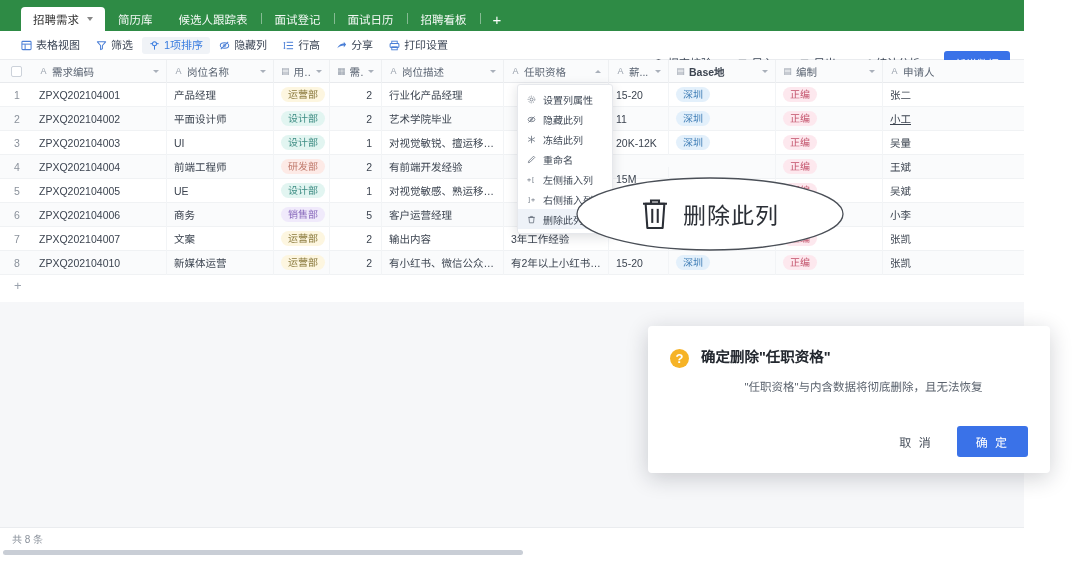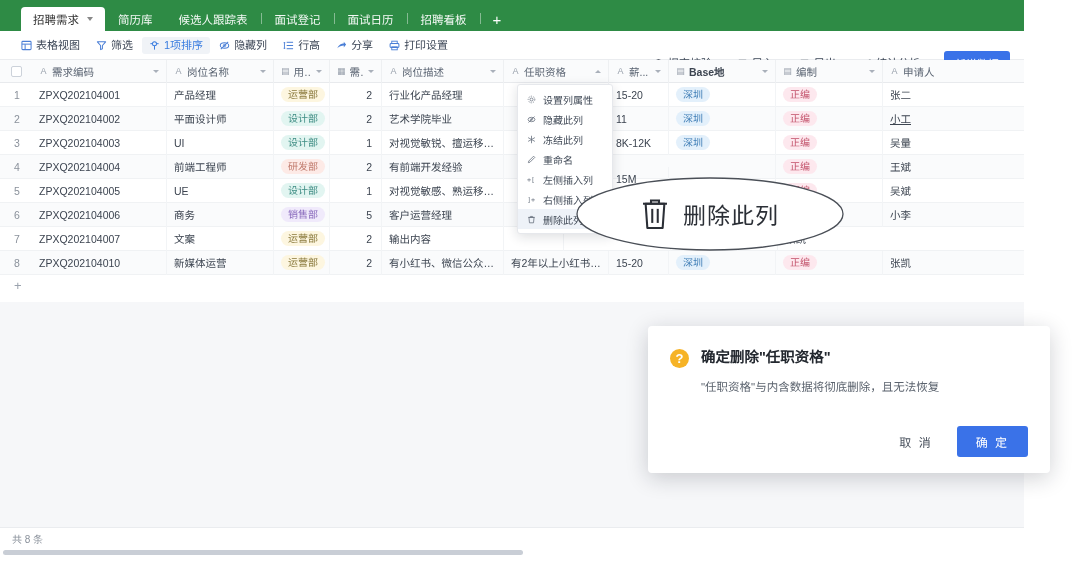--- a/index.html
+++ b/index.html
@@ -4,21 +4,21 @@
 <style>
   * { box-sizing: border-box; }
   html, body {
     margin: 0; padding: 0;
     width: 1080px; height: 563px;
     overflow: hidden;
     background: #ffffff;
     font-family: "Liberation Sans", "DejaVu Sans", sans-serif;
     -webkit-font-smoothing: antialiased;
   }
-  #app { position: relative; width: 939px; height: 563px; background: #fff; }
+  #app { position: relative; width: 939px; height: 563px; background: #fff; text-align: center; }
 
   
   .tabbar {
     position: absolute; left: 0; top: 0; width: 1024px; height: 31px;
     background: #2e8b45;
     display: flex; align-items: flex-end;
   }
   .tab-active {
     height: 24px; margin-left: 21px; padding: 0 12px;
     background: #ffffff; color: #333;
@@ -503,21 +503,21 @@
           <div class="cell num" style="width: 52px;">
             <span class="tx">1</span>
           </div>
           <div class="cell " style="width: 122px;">
             <span class="tx">对视觉敏锐、擅运移动端...</span>
           </div>
           <div class="cell " style="width: 105px;">
             <span class="tx"></span>
           </div>
           <div class="cell " style="width: 60px;">
-            <span class="tx">8K-12K</span>
+            <span class="tx">20K-12K</span>
           </div>
           <div class="cell " style="width: 107px;">
             <span class="pill" style="color:#3d7cb5;background:#e3f0fb">深圳</span>
           </div>
           <div class="cell " style="width: 107px;">
             <span class="pill" style="color:#c2516a;background:#fde8ee">正编</span>
           </div>
           <div class="cell " style="width: 140px; border-right: none;">
             <span class="tx">吴量</span>
           </div>
@@ -630,20 +630,23 @@
             <span class="tx">文案</span>
           </div>
           <div class="cell " style="width: 56px;">
             <span class="pill" style="color:#8a7a3d;background:#fdf6e0">运营部</span>
           </div>
           <div class="cell num" style="width: 52px;">
             <span class="tx">2</span>
           </div>
           <div class="cell " style="width: 122px;">
             <span class="tx">输出内容</span>
+          </div>
+          <div class="cell " style="width: 105px;">
+            <span class="tx">3年工作经验</span>
           </div>
           <div class="cell " style="width: 60px;">
             <span class="tx"></span>
           </div>
           <div class="cell " style="width: 107px;"></div>
           <div class="cell " style="width: 107px;">
             <span class="pill" style="color:#c2516a;background:#fde8ee">正编</span>
           </div>
           <div class="cell " style="width: 140px; border-right: none;">
             <span class="tx">张凯</span>

